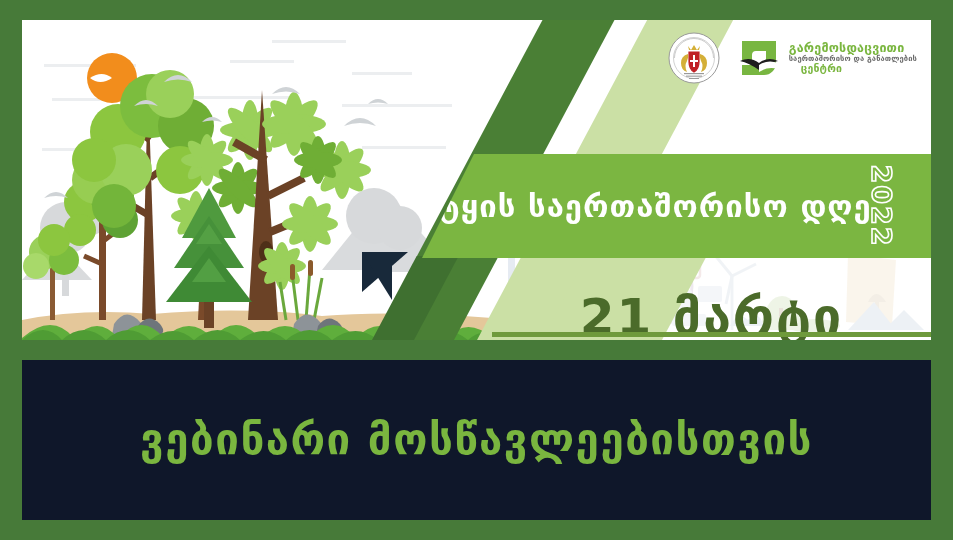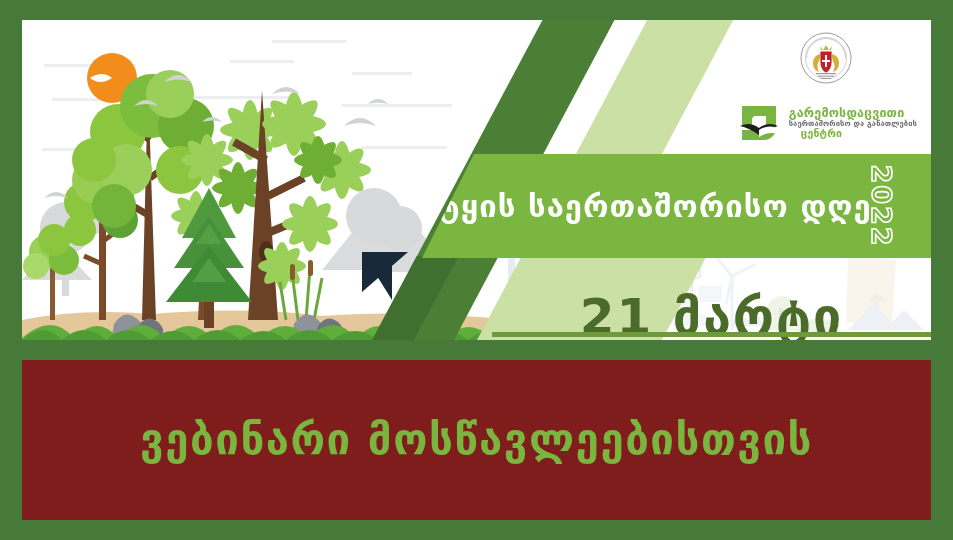--- a/index.html
+++ b/index.html
@@ -117,34 +117,34 @@
     line-height:1;
   }
   .band-underline{
     position:absolute;left:470px;top:312px;width:439px;height:5px;
     background:#6f9a3c;
   }
 
   
   .logos{
     position:absolute;right:14px;top:12px;
-    display:flex;align-items:center;gap:16px;flex-direction:column;
+    display:flex;align-items:center;gap:16px;
   }
   .seal{width:52px;height:52px;}
   .eiec{display:flex;align-items:center;gap:7px;}
   .eiec-mark{width:46px;height:46px;}
   .eiec-words{display:flex;flex-direction:column;line-height:1.12;}
   .eiec-l1{font-size:12.5px;font-weight:700;color:#7ab63f;letter-spacing:.2px;white-space:nowrap;}
   .eiec-l2{font-size:7.6px;font-weight:700;color:#6a6a6a;letter-spacing:.1px;white-space:nowrap;}
   .eiec-l3{font-size:10.5px;font-weight:700;color:#7ab63f;letter-spacing:.2px;white-space:nowrap;padding-left:12px;}
 
   
   .bottom-card{
     position:relative;margin-top:20px;
-    width:909px;height:160px;background:#7f1d1d;
+    width:909px;height:160px;background:#0f172a;
     display:flex;align-items:center;justify-content:center;
   }
   .subtitle{
     color:#7ab63f;
     font-size:42px;
     font-weight:700;
     letter-spacing:1.5px;
     white-space:nowrap;
     line-height:1;
   }

